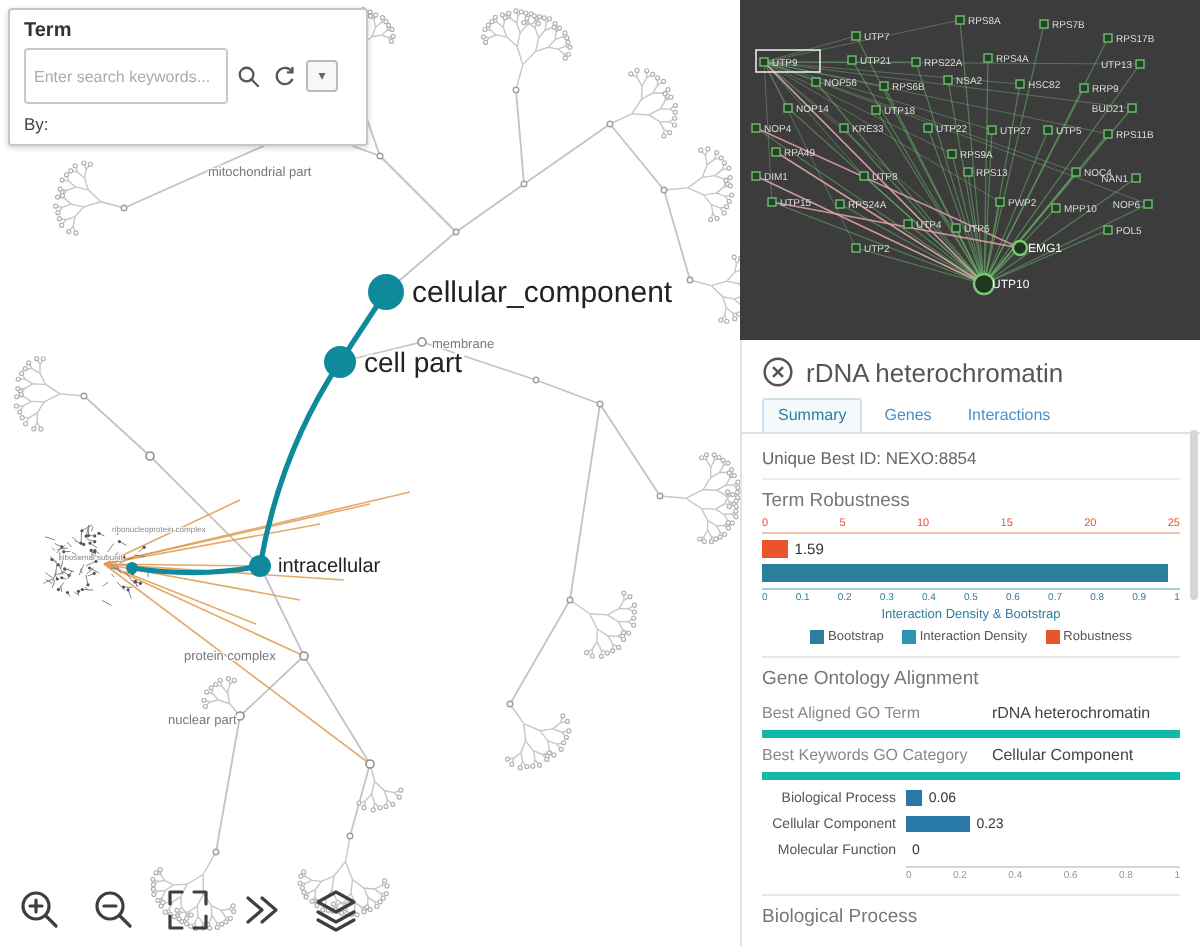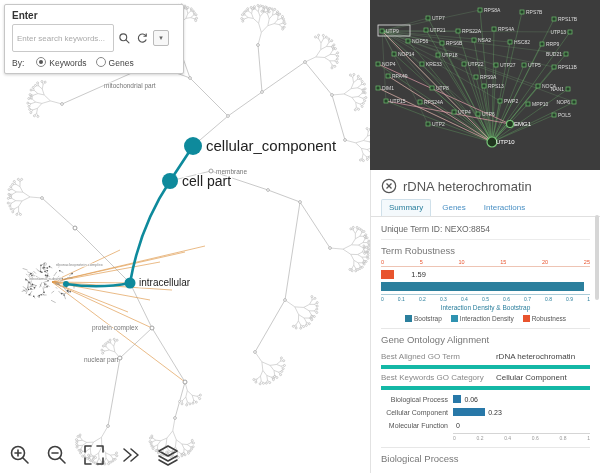--- a/index.html
+++ b/index.html
@@ -38,21 +38,21 @@
   #tabs{display:flex;gap:4px;padding:0 10px;border-bottom:1px solid #e0e0e0;align-items:flex-end}
   .tab{font-size:8px;color:#4a90c4;padding:3px 7px 4px;cursor:pointer}
   .tab.active{color:#2a7f9d;border:1px solid #cfe0ea;border-bottom:none;background:#f4f9fc;border-radius:2px 2px 0 0;font-weight:normal}
   .dp-body{padding:3px 10px 0}
   .term-id{font-size:8.5px;color:#666;padding:4px 0 5px;border-bottom:1px solid #ececec}
   .sec-title{font-size:9.5px;color:#777;margin:5px 0 3px}
   .bordered{border-top:1px solid #e7e7e7;padding-top:5px;margin-top:6px}
   .top-axis{display:flex;justify-content:space-between;font-size:5.5px;color:#e8542e;border-bottom:1px solid #eec4b4;padding-bottom:1px;margin-bottom:3px}
   .bar-row{display:flex;align-items:center;height:9px;margin:3px 0}
   .bar{height:9px;flex:none}
-  .bar-label{font-size:7.5px;color:#333;margin-left:17px}
+  .bar-label{font-size:7.5px;color:#333;margin-left:3px}
   .bottom-axis{display:flex;justify-content:space-between;font-size:5px;color:#2b7f9d;border-top:1px solid #aacbd8;padding-top:1px;margin-top:2px}
   .axis-caption{text-align:center;font-size:6.5px;color:#2b7f9d;margin-top:2px}
   .legend{display:flex;justify-content:center;gap:9px;margin:4px 0 1px;font-size:6.5px;color:#555;align-items:center}
   .legend-item{display:inline-flex;align-items:center;gap:2px}
   .legend-swatch{width:7px;height:7px;display:inline-block}
   .align-row{display:flex;font-size:8px;padding:4px 0;border-bottom:4px solid #14b8a6}
   .align-label{width:55%;color:#888}
   .align-value{width:45%;color:#444}
   .go-chart{margin-top:4px}
   .go-row{display:flex;align-items:center;height:10px;margin:3px 0}
@@ -1209,40 +1209,39 @@
         <text x="139" y="286" font-size="10" fill="#222" stroke="#fff" stroke-width="2.5" paint-order="stroke" font-weight="500">intracellular</text>
         <text x="104" y="88" font-size="6.5" fill="#777" stroke="#fff" stroke-width="1.2" paint-order="stroke" font-weight="400">mitochondrial part</text>
         <text x="216" y="174" font-size="6.5" fill="#777" stroke="#fff" stroke-width="1.2" paint-order="stroke" font-weight="400">membrane</text>
         <text x="92" y="330" font-size="6.5" fill="#777" stroke="#fff" stroke-width="1.2" paint-order="stroke" font-weight="400">protein complex</text>
         <text x="84" y="362" font-size="6.5" fill="#777" stroke="#fff" stroke-width="1.2" paint-order="stroke" font-weight="400">nuclear part</text>
         <text x="56" y="266" font-size="4" fill="#888" stroke="#fff" stroke-width="0.8" paint-order="stroke" font-weight="400">ribonucleoprotein complex</text>
         <text x="30" y="280" font-size="4" fill="#888" stroke="#fff" stroke-width="0.8" paint-order="stroke" font-weight="400">ribosomal subunit</text>
       </svg>
 
     <div id="search-panel">
-      <div class="sp-title">Enter</div>
+      <div class="sp-title">Term</div>
       <div class="sp-row">
         <input id="search-input" type="text" placeholder="Enter search keywords..." style="">
         <span class="sp-icon">
             <svg viewBox="0 0 16 16" width="13" height="13">
               <circle cx="6.5" cy="6.5" r="4.2" fill="none" stroke="#555" stroke-width="1.4"></circle>
               <line x1="9.8" y1="9.8" x2="13.5" y2="13.5" stroke="#555" stroke-width="1.4" stroke-linecap="round"></line>
             </svg>
           </span>
         <span class="sp-icon">
             <svg viewBox="0 0 16 16" width="13" height="13">
               <path d="M12.6 9.2a5 5 0 1 1-.4-4.4" fill="none" stroke="#555" stroke-width="1.4"></path>
               <path d="M12.6 1.8v3.4h-3.4" fill="none" stroke="#555" stroke-width="1.4"></path>
             </svg>
           </span>
         <span class="sp-icon sp-caret">▾</span>
       </div>
       <div class="sp-row sp-by">
         <span>By:</span>
-        <span id="search-options"><label><span class="radio checked"></span>Keywords</label><label><span class="radio"></span>Genes</label></span>
       </div>
     </div>
 
     <div id="toolbar">
       <div class="tool-btn"><svg viewBox="0 0 24 24">
             <circle cx="10" cy="10" r="6.5"></circle>
             <line x1="15" y1="15" x2="20" y2="20"></line>
             <line x1="7" y1="10" x2="13" y2="10"></line>
             <line x1="10" y1="7" x2="10" y2="13"></line>
           </svg></div>
@@ -1430,21 +1429,21 @@
             <line x1="11.8" y1="6.2" x2="6.2" y2="11.8" stroke="#555" stroke-width="1.4"></line>
           </svg></span>
       <span class="dp-title">rDNA heterochromatin</span>
     </div>
     <div id="tabs">
         <div class="tab active">Summary</div>
         <div class="tab">Genes</div>
         <div class="tab">Interactions</div>
       </div>
     <div class="dp-body">
-      <div class="term-id"><span>Unique Term ID:</span> <span>NEXO:8854</span></div>
+      <div class="term-id"><span>Unique Best ID:</span> <span>NEXO:8854</span></div>
       <div class="sec-title">Term Robustness</div>
       <div id="robust-chart">
           <div class="top-axis">
             <span>0</span>
             <span>5</span>
             <span>10</span>
             <span>15</span>
             <span>20</span>
             <span>25</span>
           </div>

